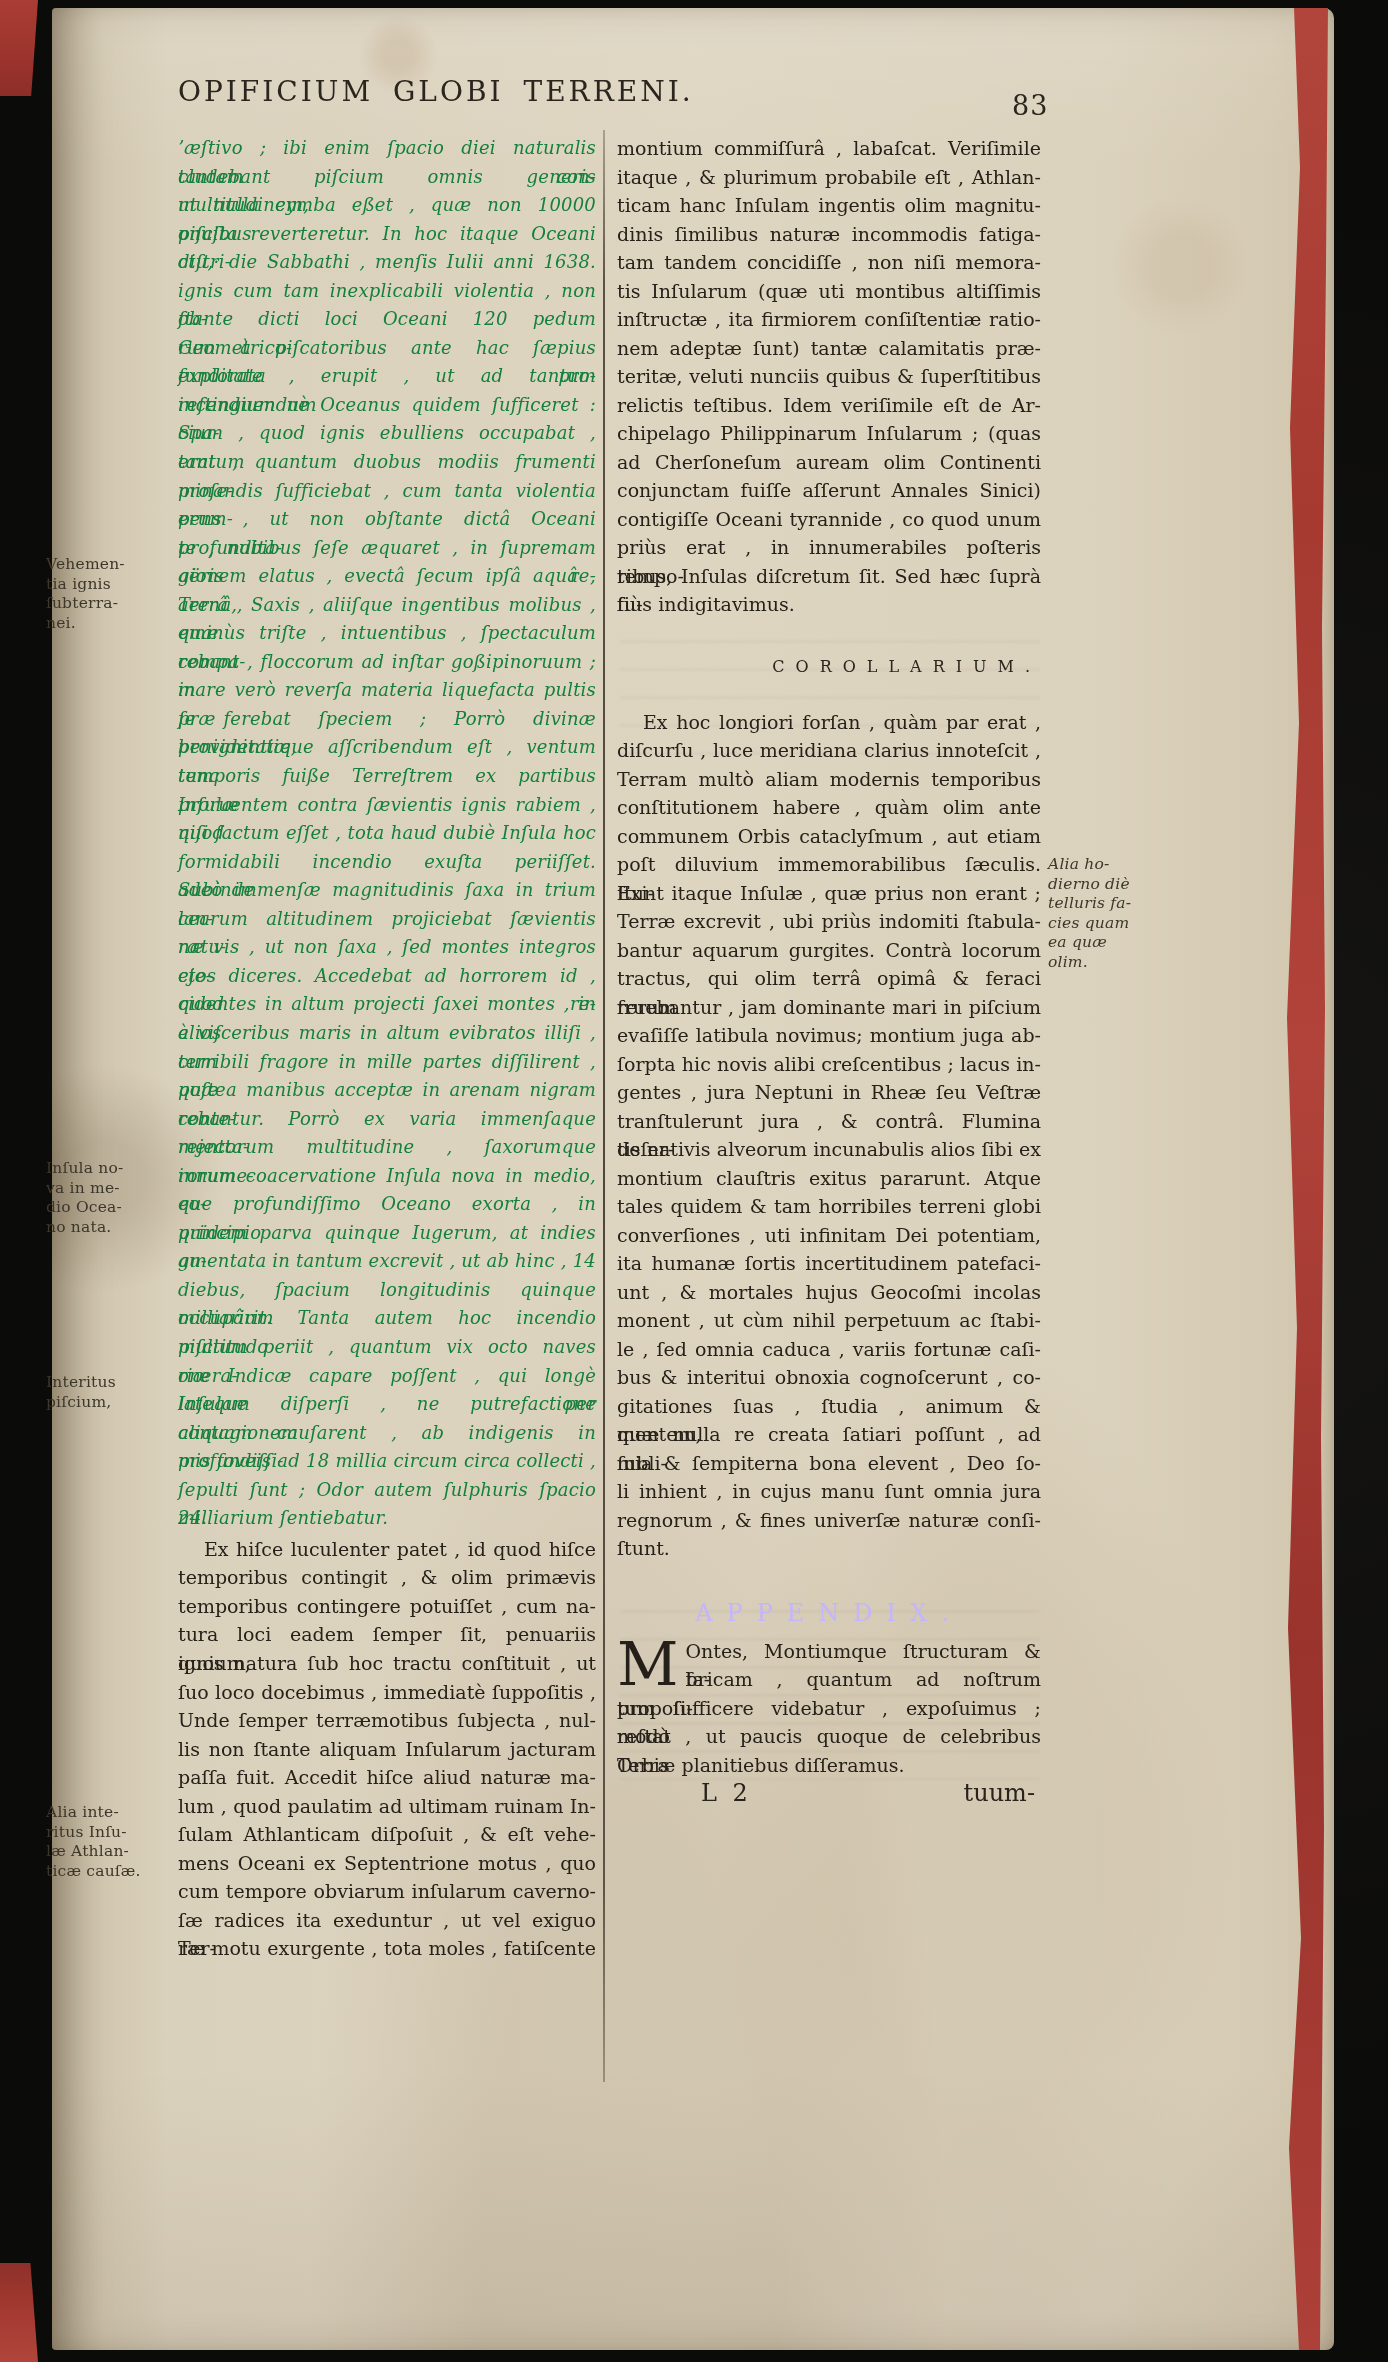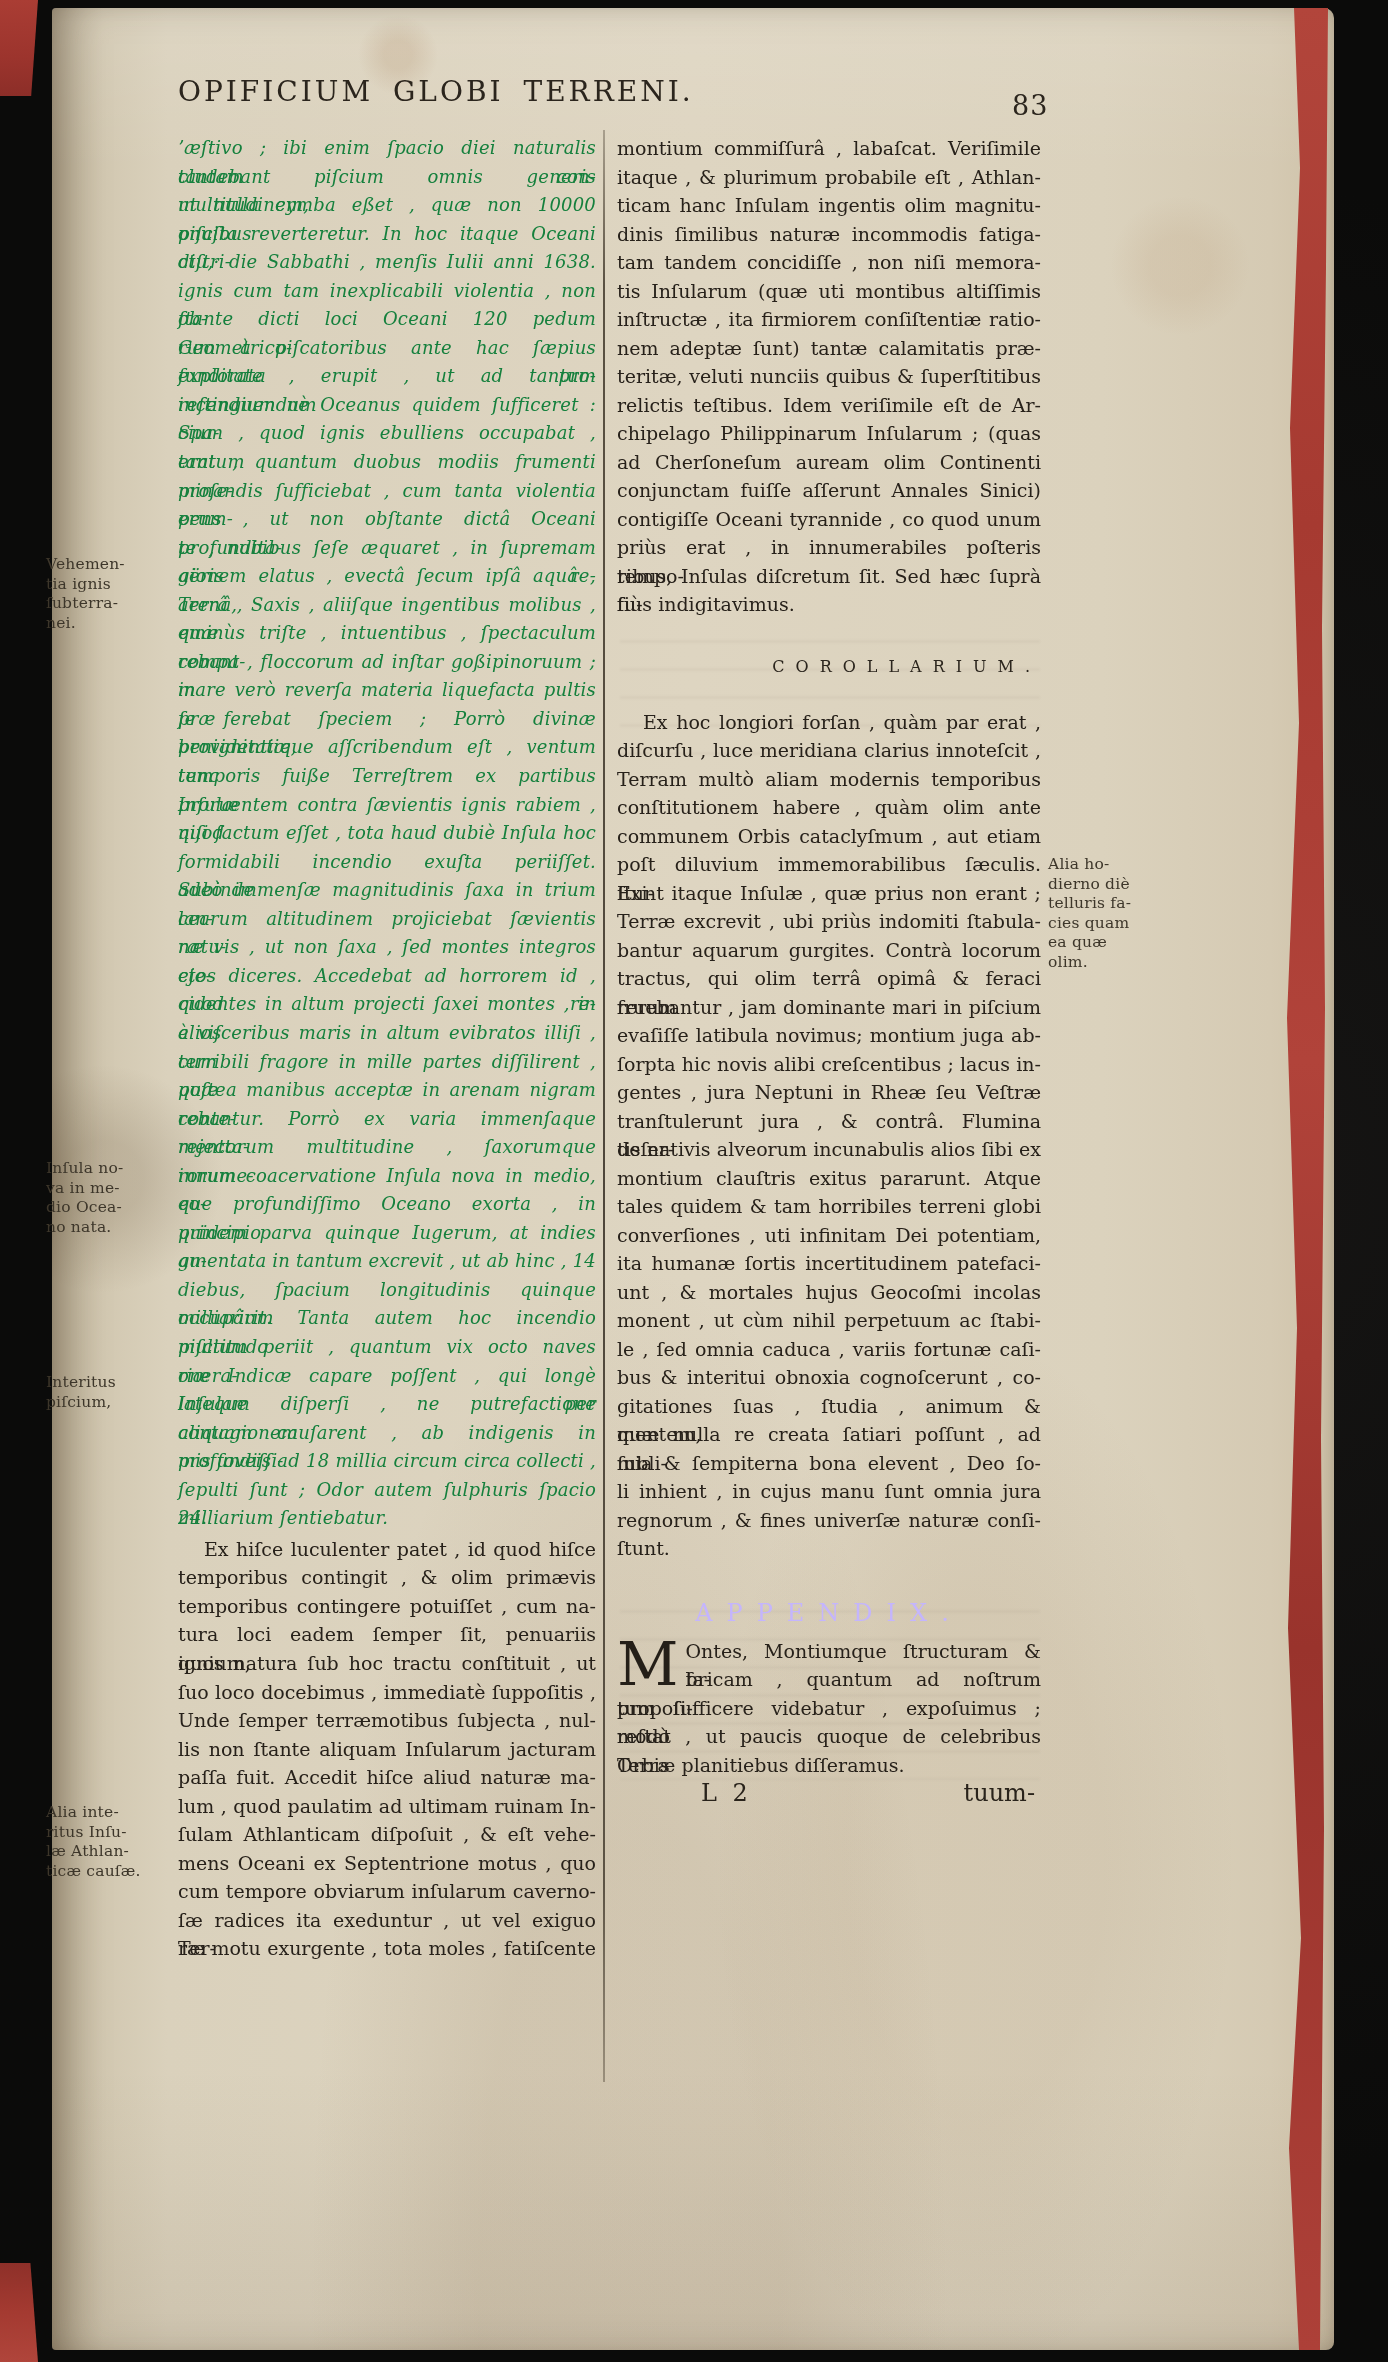--- a/index.html
+++ b/index.html
@@ -91,21 +91,21 @@
   .note{
     position:absolute;width:128px;font-size:15.5px;line-height:19.5px;color:#3d362a;
     letter-spacing:.2px;
   }
   .note .note-line{white-space:nowrap;}
   .note-l{left:46px;margin-top:31px;}
   .note-0{top:524px;}
   .note-1{top:1128px;}
   .note-2{top:1342px;}
   .note-3{top:1772px;}
-  .note-r{left:1048px;top:855px;width:104px;}
+  .note-r{left:1048px;top:855px;width:104px;font-style:italic;}
 </style>
 </head>
 <body>
 
 <div class="red-strip-top"></div>
 <div class="red-strip-bottom"></div>
 
 <div class="paper"></div>
 <div class="red-edge"></div>
 

